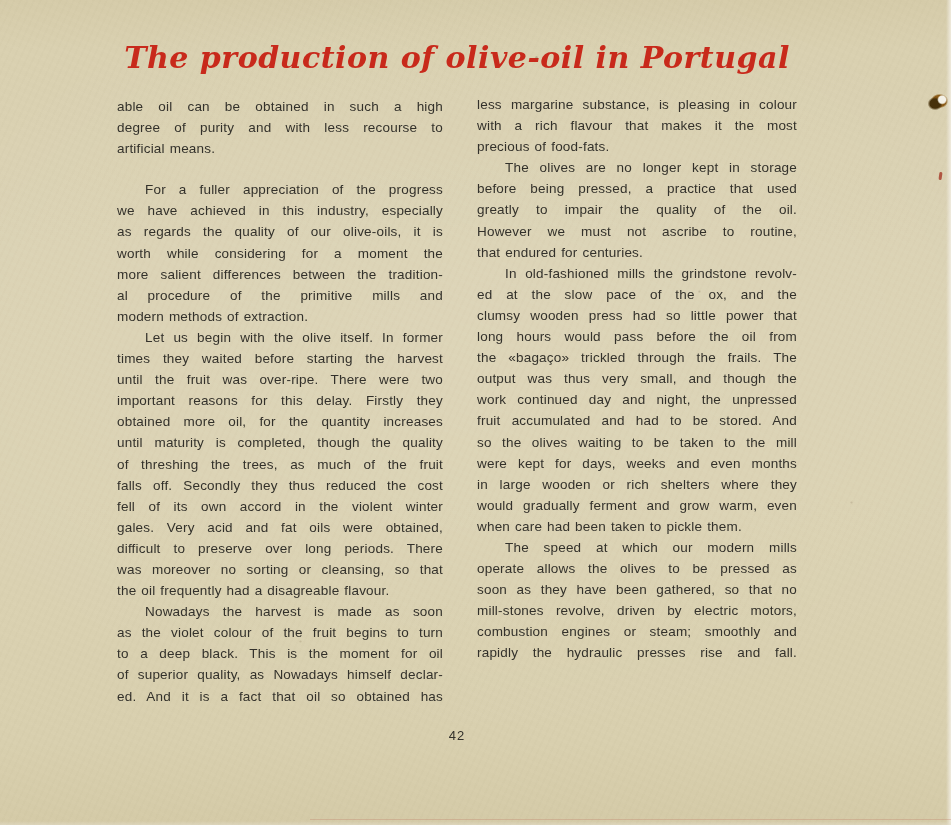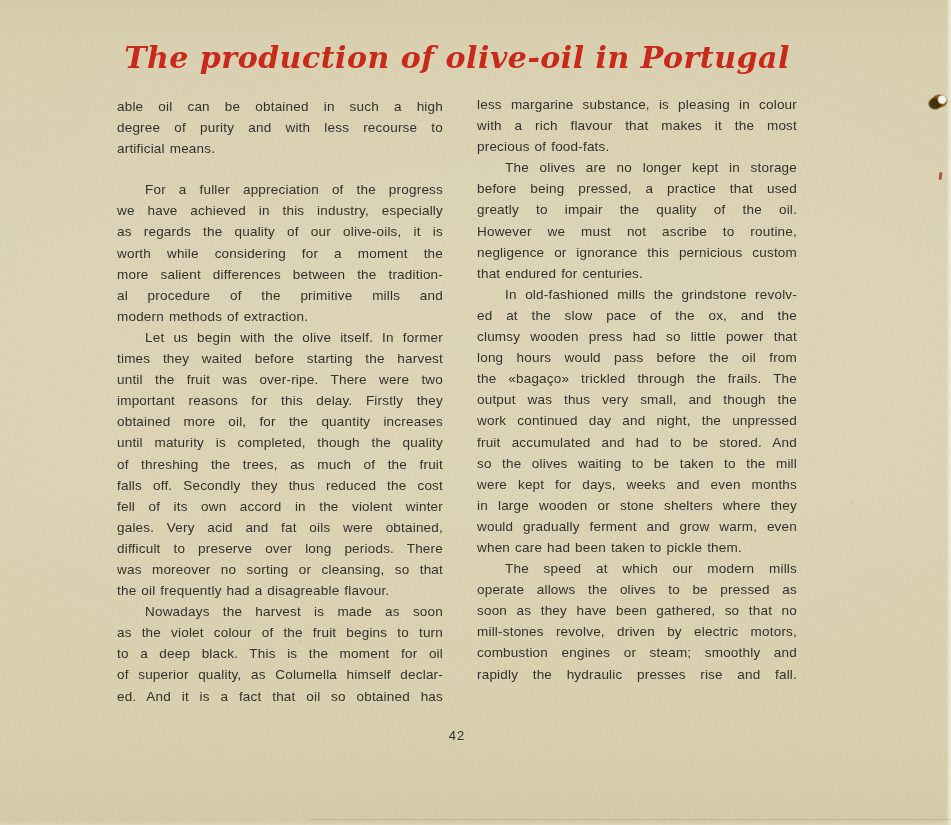--- a/index.html
+++ b/index.html
@@ -111,50 +111,49 @@
         <div class="line">fell of its own accord in the violent winter</div>
         <div class="line">gales. Very acid and fat oils were obtained,</div>
         <div class="line">difficult to preserve over long periods. There</div>
         <div class="line">was moreover no sorting or cleansing, so that</div>
         <div class="line end">the oil frequently had a disagreable flavour.</div>
       </div>
       <div class="para">
         <div class="line indent">Nowadays the harvest is made as soon</div>
         <div class="line">as the violet colour of the fruit begins to turn</div>
         <div class="line">to a deep black. This is the moment for oil</div>
-        <div class="line">of superior quality, as Columella himself declar-</div>
+        <div class="line">of superior quality, as Nowadays himself declar-</div>
         <div class="line">ed. And it is a fact that oil so obtained has</div>
       </div>
     </div>
   <div class="col col-right" id="col-right">
       <div class="para">
         <div class="line">less margarine substance, is pleasing in colour</div>
         <div class="line">with a rich flavour that makes it the most</div>
         <div class="line end">precious of food-fats.</div>
       </div>
       <div class="para">
         <div class="line indent">The olives are no longer kept in storage</div>
         <div class="line">before being pressed, a practice that used</div>
         <div class="line">greatly to impair the quality of the oil.</div>
         <div class="line">However we must not ascribe to routine,</div>
-        <div class="line">negligence or ignorance this pernicious custom</div>
         <div class="line end">that endured for centuries.</div>
       </div>
       <div class="para">
         <div class="line indent">In old-fashioned mills the grindstone revolv-</div>
         <div class="line">ed at the slow pace of the ox, and the</div>
         <div class="line">clumsy wooden press had so little power that</div>
         <div class="line">long hours would pass before the oil from</div>
         <div class="line">the «bagaço» trickled through the frails. The</div>
         <div class="line">output was thus very small, and though the</div>
         <div class="line">work continued day and night, the unpressed</div>
         <div class="line">fruit accumulated and had to be stored. And</div>
         <div class="line">so the olives waiting to be taken to the mill</div>
         <div class="line">were kept for days, weeks and even months</div>
-        <div class="line">in large wooden or stone shelters where they</div>
+        <div class="line">in large wooden or rich shelters where they</div>
         <div class="line">would gradually ferment and grow warm, even</div>
         <div class="line end">when care had been taken to pickle them.</div>
       </div>
       <div class="para">
         <div class="line indent">The speed at which our modern mills</div>
         <div class="line">operate allows the olives to be pressed as</div>
         <div class="line">soon as they have been gathered, so that no</div>
         <div class="line">mill-stones revolve, driven by electric motors,</div>
         <div class="line">combustion engines or steam; smoothly and</div>
         <div class="line">rapidly the hydraulic presses rise and fall.</div>

